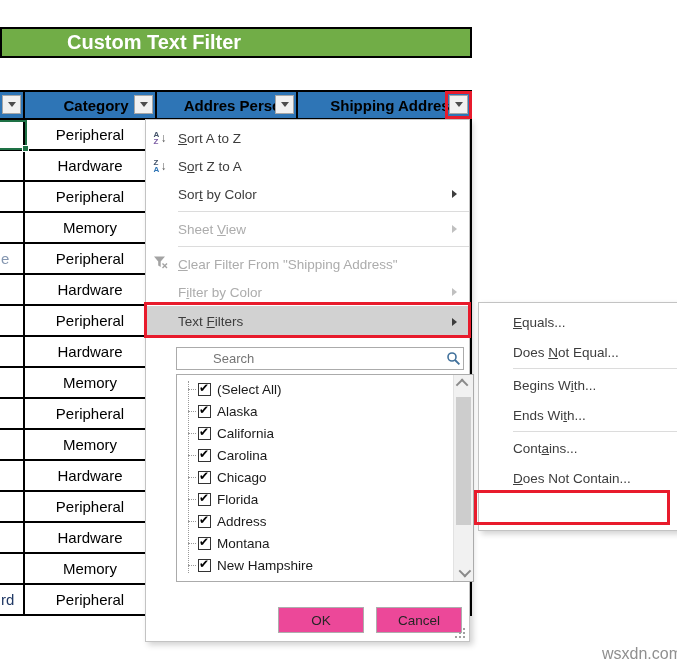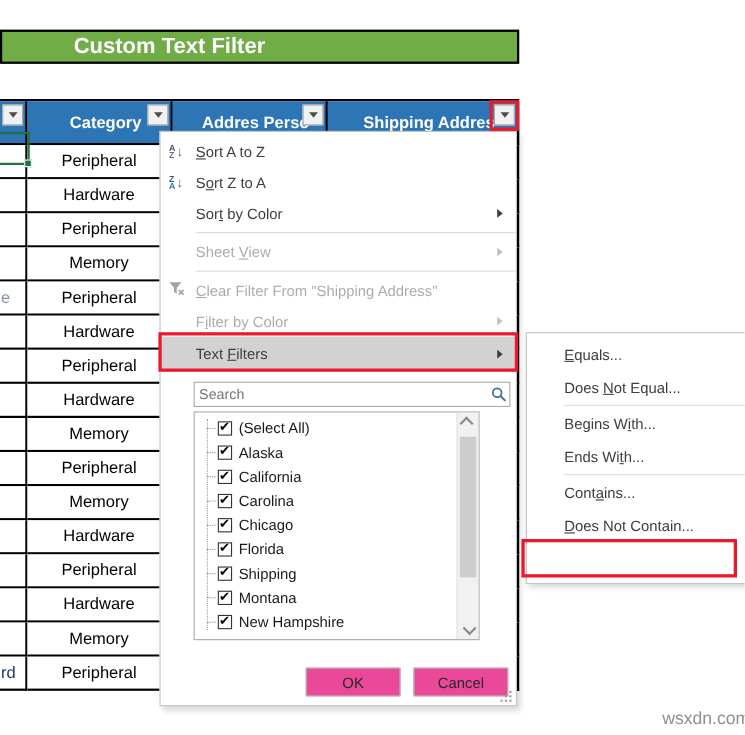--- a/index.html
+++ b/index.html
@@ -9,21 +9,21 @@
   .banner{position:absolute;left:0;top:27px;width:472px;height:31px;background:#71ad47;
           border:2px solid #000;box-sizing:border-box;display:flex;align-items:center;
           padding-left:65px;color:#fff;font-weight:bold;font-size:20px;}
   
   .table{position:absolute;left:0;top:90px;width:472px;border-top:2px solid #000;z-index:1;}
   .trow{display:flex;}
   .cell{box-sizing:border-box;border-right:2px solid #000;border-bottom:2px solid #000;
         display:flex;align-items:center;justify-content:center;position:relative;
         overflow:hidden;background:#fff;}
   .c0{width:25px;}.c1{width:132px;}.c2{width:141px;}.c3{width:174px;}
-  .hcell{height:40px;background:#2e75b6;color:#ffffff;font-weight:bold;font-size:15px;padding-left:12px;}
+  .hcell{height:28px;background:#2e75b6;color:#000000;font-weight:bold;font-size:15px;padding-left:12px;}
   .dcell{height:31px;font-size:15px;color:#000;}
   .c0.dcell{justify-content:flex-start;padding-left:1px;}
   .filter-btn{position:absolute;right:2px;top:3px;width:19px;height:19px;background:#f1f1f1;
               border:1px solid #a6a6a6;box-sizing:border-box;display:flex;align-items:center;
               justify-content:center;cursor:pointer;}
   .c0 .filter-btn{left:2px;right:auto;}
   .tri{width:0;height:0;border-left:4px solid transparent;border-right:4px solid transparent;
        border-top:5px solid #4d4d4d;}
   
   .sel{position:absolute;left:0;top:120px;width:27px;height:30px;border-top:2px solid #1e7145;
@@ -48,24 +48,24 @@
        border-left:5px solid #3d3d3d;}
   .mi.dis .sub{border-left-color:#c0c0c0;}
   .msep{height:1px;background:#dcdcdc;margin:3px 0 3px 32px;}
   .sicon{display:flex;align-items:center;}
   .sicon .letters{display:flex;flex-direction:column;font-size:8px;line-height:7px;font-weight:bold;}
   .sicon .sarrow{font-size:12px;color:#595959;line-height:12px;margin-left:1px;}
   
   .searchbox{position:absolute;left:30px;top:227px;width:288px;height:23px;border:1px solid #ababab;
              box-sizing:border-box;display:flex;align-items:center;background:#fff;}
   .searchbox input{flex:1;border:none;outline:none;font-size:13px;color:#444;
-                   padding:0 4px;height:100%;font-family:"Liberation Sans",sans-serif;background:transparent;}
+                   padding:0 4px;height:100%;font-family:"Liberation Sans",sans-serif;background:transparent;margin-left:32px;}
   .searchbox .mag{flex:none;width:20px;display:flex;justify-content:center;}
   
-  .listbox{position:absolute;left:30px;top:254px;width:260px;height:208px;border:1px solid #ababab;
+  .listbox{position:absolute;left:30px;top:254px;width:298px;height:208px;border:1px solid #ababab;
            box-sizing:border-box;overflow:hidden;background:#fff;padding-top:3px;}
   .tree-line{position:absolute;left:11px;top:6px;height:192px;width:0;border-left:1px dotted #999;}
   .li{height:22px;display:flex;align-items:center;padding-left:11px;font-size:13.5px;color:#1a1a1a;}
   .li .dash{width:8px;border-top:1px dotted #999;margin-right:2px;flex:none;}
   .cb{width:13px;height:13px;border:1px solid #333;background:#fff;margin-right:6px;
       position:relative;flex:none;box-sizing:border-box;}
   .cb.checked:after{content:"\2714";position:absolute;left:0px;top:-3px;font-size:12px;color:#000;}
   
   .sbar{position:absolute;right:0;top:0;bottom:0;width:19px;background:#f1f1f1;
         border-left:1px solid #e2e2e2;}
@@ -372,21 +372,21 @@
             <span>Chicago</span>
           </div>
           <div class="li">
             <span class="dash"></span>
             <span class="cb checked"></span>
             <span>Florida</span>
           </div>
           <div class="li">
             <span class="dash"></span>
             <span class="cb checked"></span>
-            <span>Shipping</span>
+            <span>Address</span>
           </div>
           <div class="li">
             <span class="dash"></span>
             <span class="cb checked"></span>
             <span>Montana</span>
           </div>
           <div class="li">
             <span class="dash"></span>
             <span class="cb checked"></span>
             <span>New Hampshire</span>

